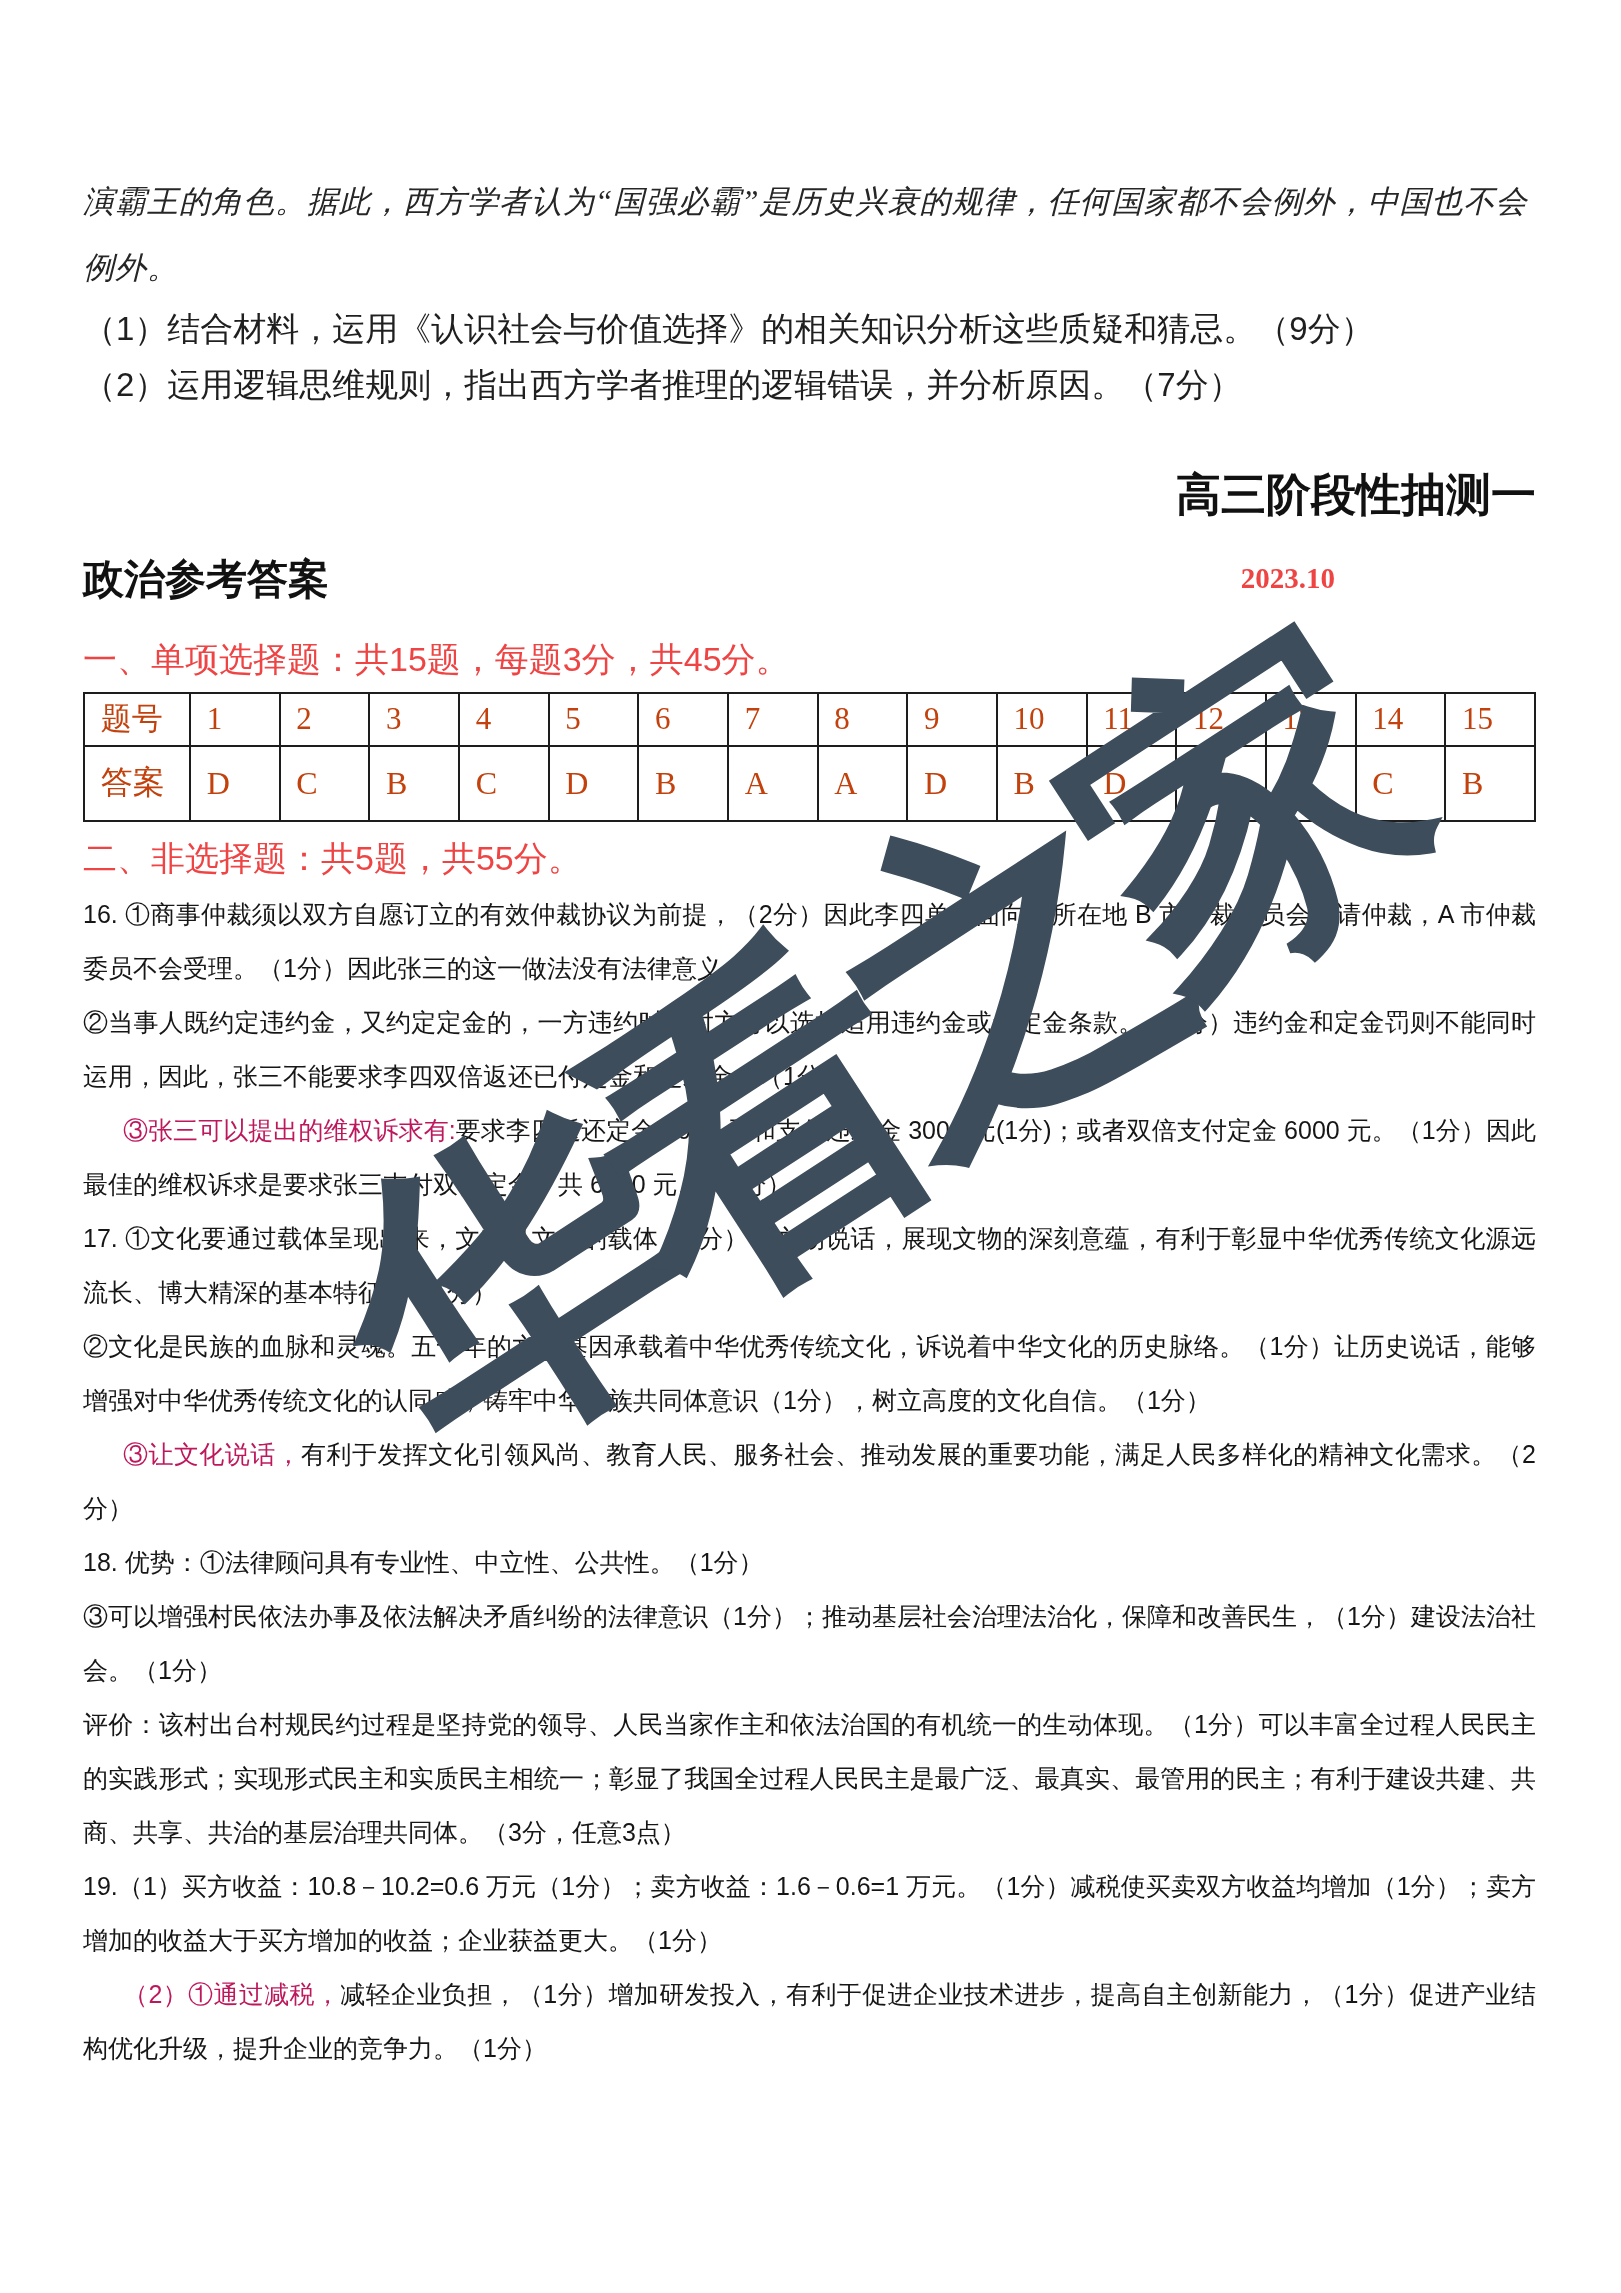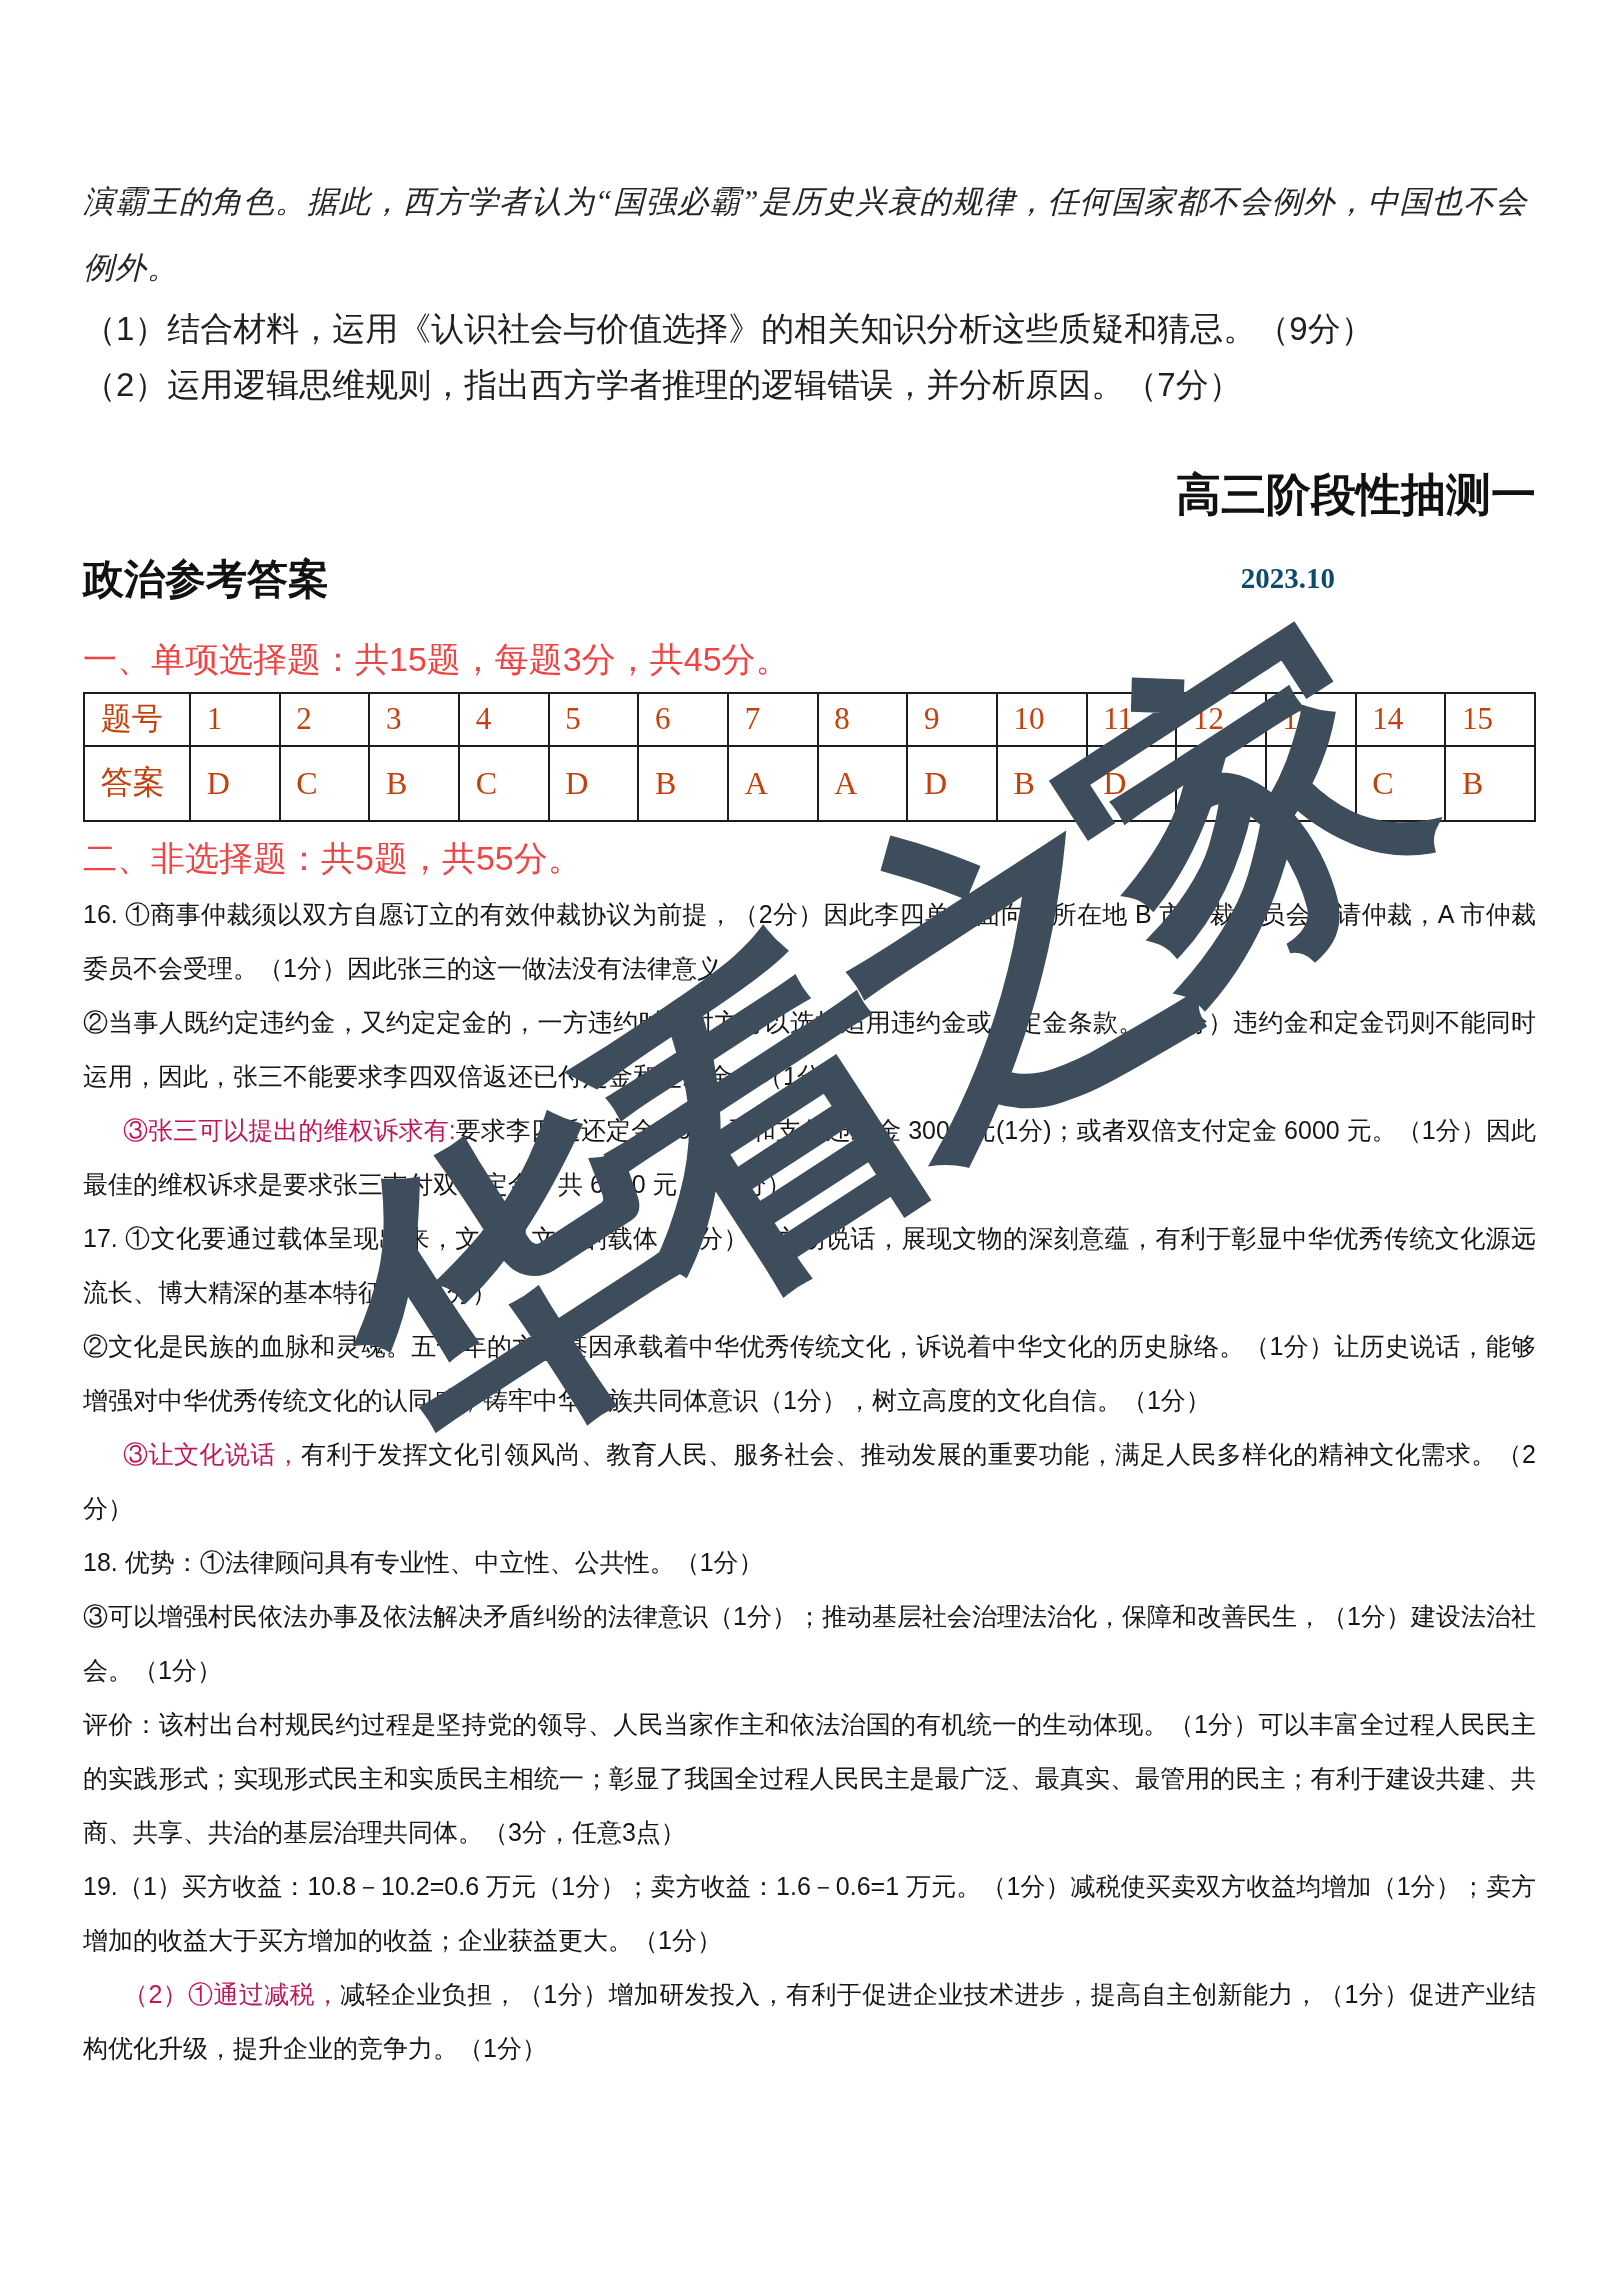--- a/index.html
+++ b/index.html
@@ -52,21 +52,21 @@
     font-size:41px;
     line-height:57px;
     color:#111;
   }
   .title-date{
     position:absolute;
     right:201px; top:11.8px;
     font-family:"Liberation Serif", serif;
     font-weight:bold;
     font-size:29px;
-    color:#0c4a6e;
+    color:#ef4444;
   }
   .sec-heading{
     margin-top:25.5px;
     font-size:34px;
     line-height:53px;
     font-weight:normal;
     color:#ef4444;
   }
   table.ans-table{
     margin-top:5.9px;

